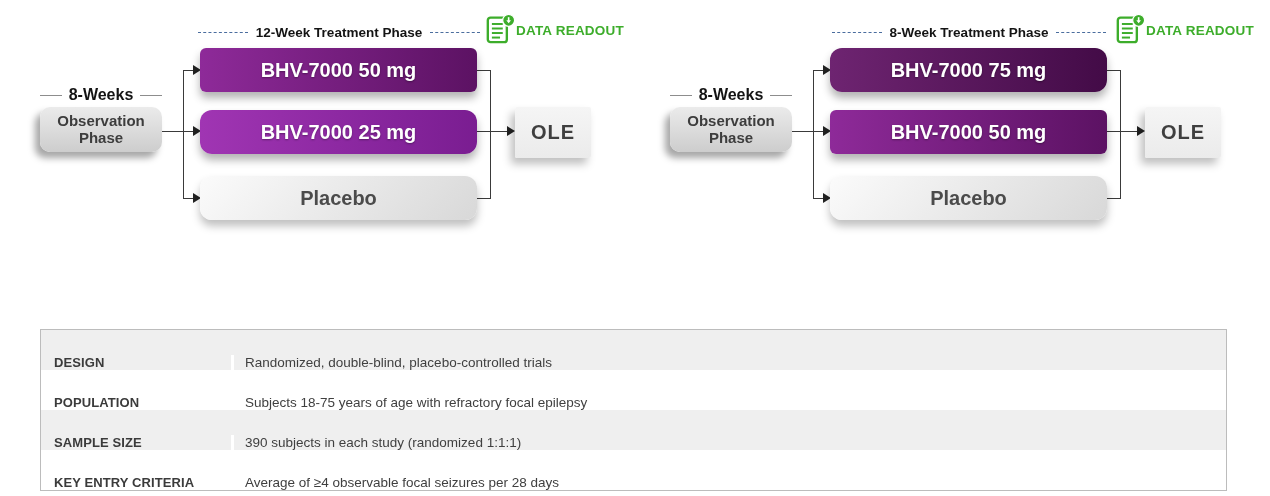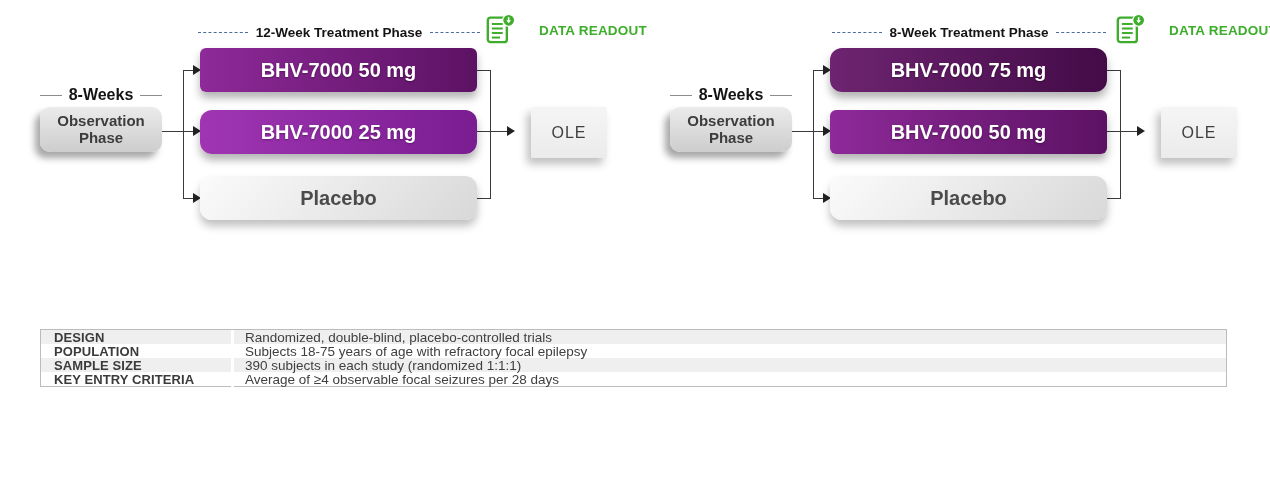--- a/index.html
+++ b/index.html
@@ -32,21 +32,21 @@
     border-top: 1px dashed #4a6d9e;
   }
   .phase-label {
     font-size: 13.5px; font-weight: bold; color: #141414; white-space: nowrap;
   }
 
   
   .readout {
     position: absolute;
     left: 486px; top: 13px;
-    display: flex; align-items: center; gap: 24px;
+    display: flex; align-items: center; gap: 1px;
   }
   .readout-label {
     font-size: 13.5px; font-weight: bold; color: #3dad2b;
     letter-spacing: 0.2px; white-space: nowrap;
   }
 
   
   .weeks-row {
     position: absolute;
     left: 36px; top: 88px; width: 130px; height: 14px;
@@ -100,31 +100,31 @@
   }
 
   
   .ole-box {
     position: absolute;
     left: 515px; top: 107px; width: 76px; height: 51px;
     background: linear-gradient(#f5f5f5, #ebebeb);
     box-shadow: -4px 6px 8px rgba(0,0,0,0.25);
     border-radius: 2px;
     display: flex; align-items: center; justify-content: center;
-    font-size: 16px; font-weight: normal; color: #3f3f3f; letter-spacing: 1px; margin-left: 16px;
+    font-size: 20px; font-weight: bold; color: #3f3f3f; letter-spacing: 1px;
   }
 
   
   .spec-table {
     position: absolute;
     left: 40px; top: 329px; width: 1187px;
     border: 1px solid #bcbcbc;
     background: #ffffff;
   }
-  .spec-row { display: flex; height: 14px; align-items: center; }
+  .spec-row { display: flex; height: 40px; align-items: flex-end; }
   .spec-row:nth-child(odd) { background: #efefef; }
   .spec-row:nth-child(even) { background: #ffffff; }
   .spec-label {
     width: 193px; flex: 0 0 193px;
     display: flex; align-items: center;
     padding-left: 13px;
     font-size: 13px; font-weight: bold; color: #3b3b3b;
     border-right: 3px solid #ffffff;
     letter-spacing: 0.1px;
   }

